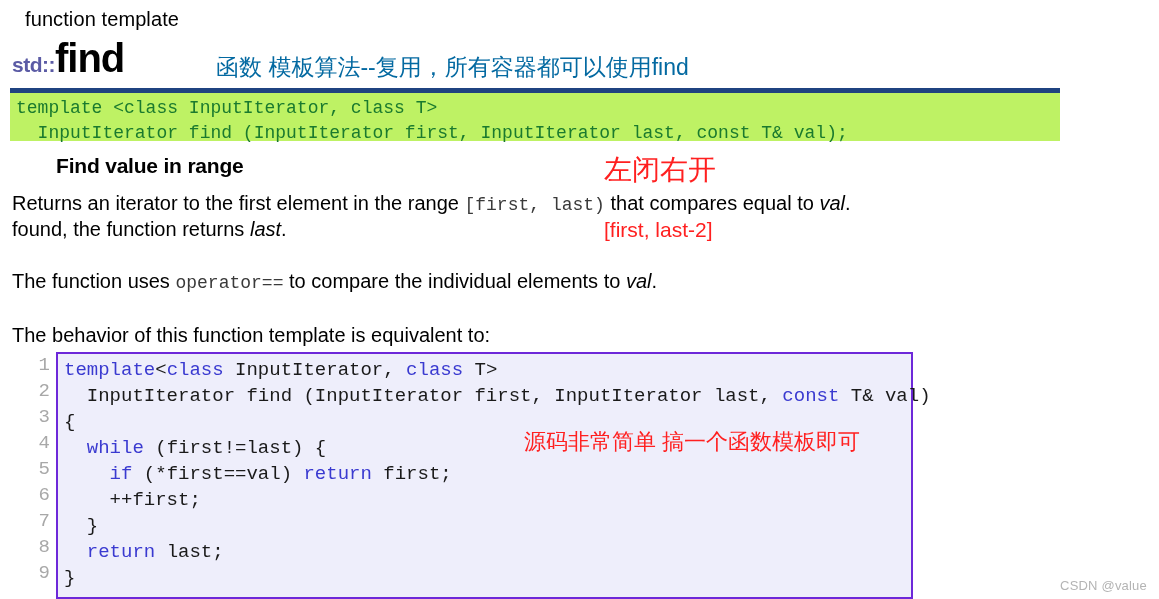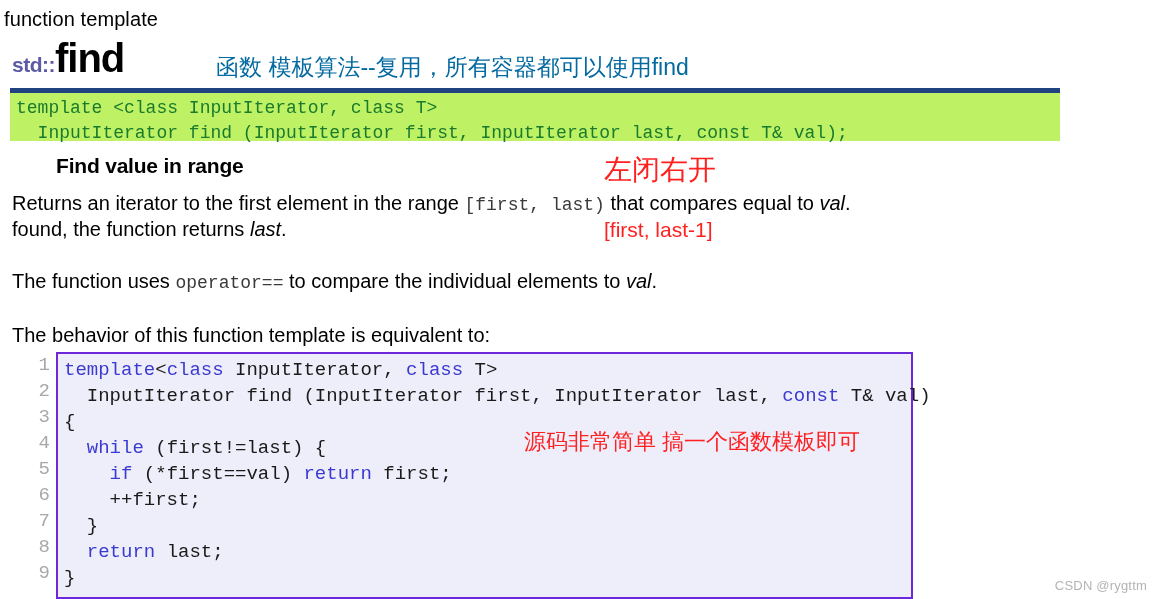--- a/index.html
+++ b/index.html
@@ -20,21 +20,21 @@
   .page {
     position: relative;
     width: 1159px;
     height: 599px;
     padding: 0;
   }
 
   
   .kicker {
     position: absolute;
-    left: 4px;
+    left: 25px;
     top: 6px;
     font-size: 20px;
     line-height: 26px;
     color: #000000;
     font-family: "Liberation Sans", sans-serif;
     letter-spacing: 0.1px;
   }
 
   .title-row {
     position: absolute;
@@ -223,34 +223,34 @@
 
   <div class="para p-returns"><span>Returns an iterator to the first element in the range </span><span class="mono-inline">[first, last)</span><span> that compares equal to </span><span class="ital">val</span><span>.</span></div>
 
   <div class="para p-found"><span>found, the function returns </span><span class="ital">last</span><span>.</span></div>
 
   <div class="para p-oper"><span>The function uses </span><span class="mono-inline">operator==</span><span> to compare the individual elements to </span><span class="ital">val</span><span>.</span></div>
 
   <div class="para p-behav">The behavior of this function template is equivalent to:</div>
 
   <div class="annot a-zbyk">左闭右开</div>
-  <div class="annot a-flm1">[first, last-1]</div>
+  <div class="annot a-flm1">[first, last-2]</div>
 
   <div class="code-wrap">
     <div class="gutter">
         <div>1</div>
         <div>2</div>
         <div>3</div>
         <div>4</div>
         <div>5</div>
         <div>6</div>
         <div>7</div>
         <div>8</div>
         <div>9</div>
       </div>
     <div class="code-box"><div class="ln"><span class="kw">template</span><span>&lt;</span><span class="kw">class</span><span> InputIterator, </span><span class="kw">class</span><span> T&gt;</span></div><div class="ln"><span>  InputIterator find (InputIterator first, InputIterator last, </span><span class="kw">const</span><span> T&amp; val)</span></div><div class="ln"><span>{</span></div><div class="ln"><span>  </span><span class="kw">while</span><span> (first!=last) {</span></div><div class="ln"><span>    </span><span class="kw">if</span><span> (*first==val) </span><span class="kw">return</span><span> first;</span></div><div class="ln"><span>    ++first;</span></div><div class="ln"><span>  }</span></div><div class="ln"><span>  </span><span class="kw">return</span><span> last;</span></div><div class="ln"><span>}</span></div></div>
   </div>
 
   <div class="annot a-src">源码非常简单 搞一个函数模板即可</div>
 
-  <div class="watermark">CSDN @rygttm</div>
+  <div class="watermark">CSDN @value</div>
 
 </div>
 
 </body></html>

